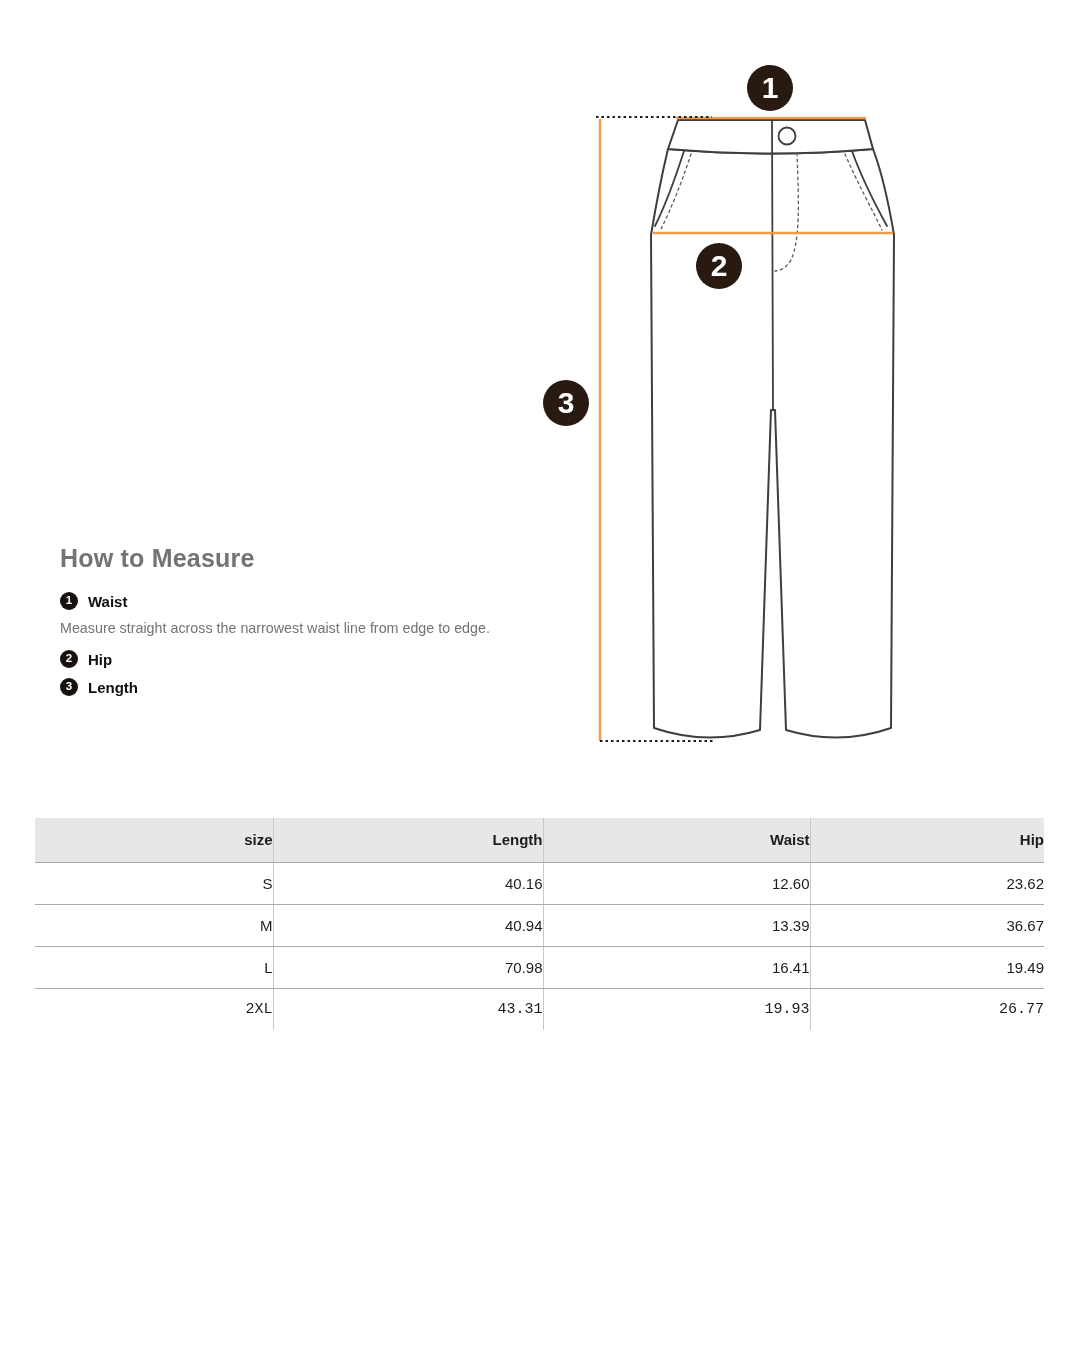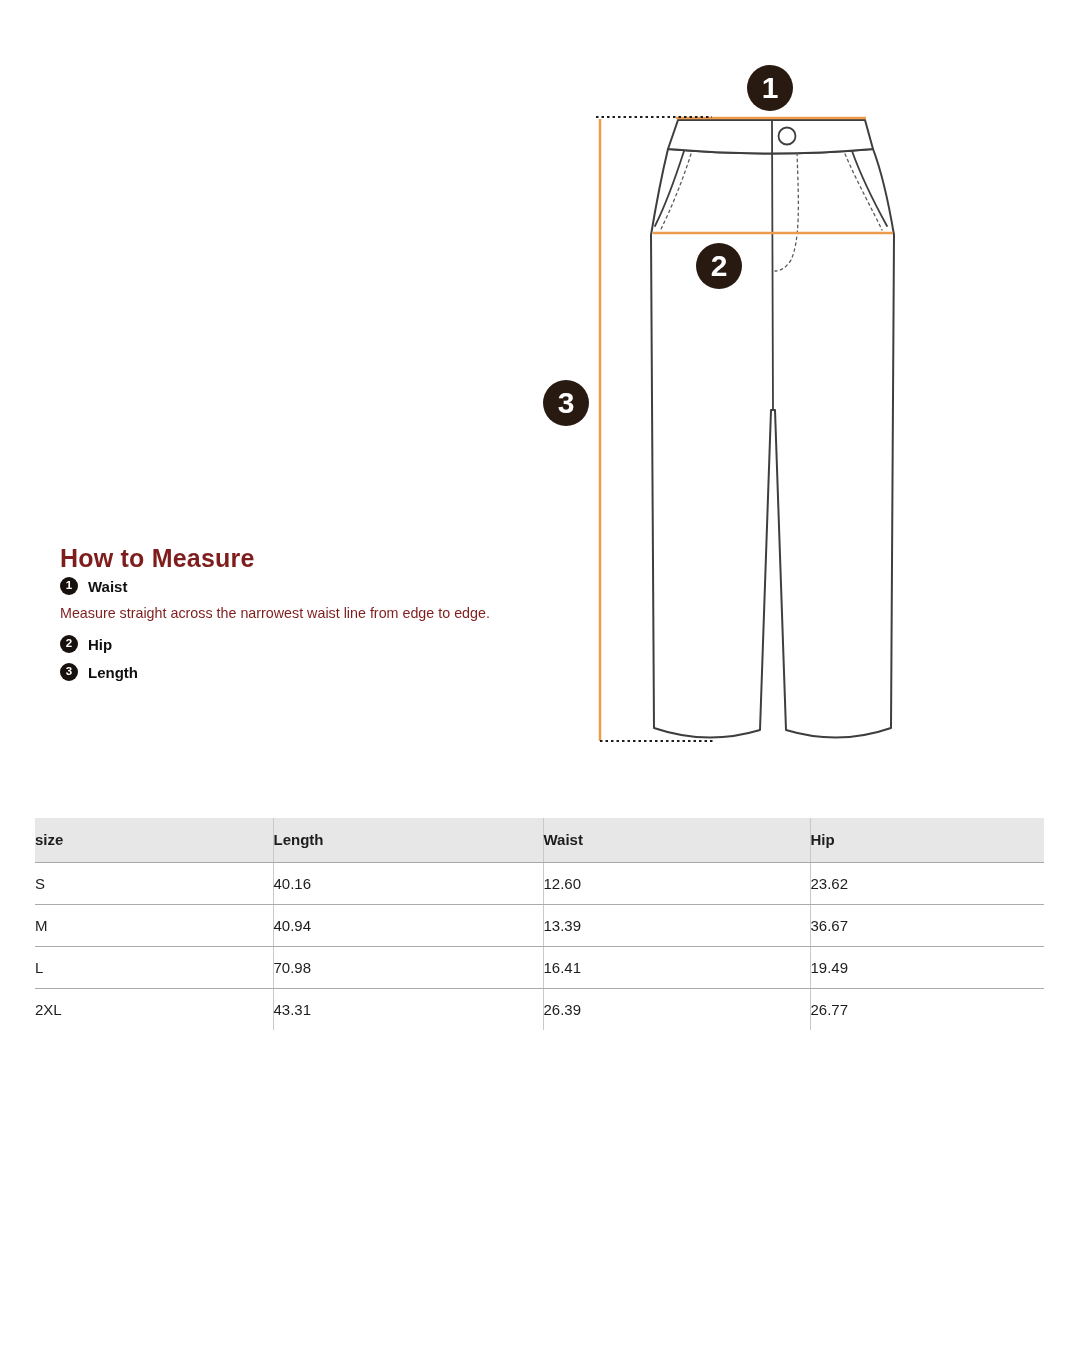--- a/index.html
+++ b/index.html
@@ -24,56 +24,56 @@
     display:flex; align-items:center; justify-content:center;
     font-size:30px; font-weight:700; line-height:1;
   }
   .marker-1 { left:747px; top:65px; }
   .marker-2 { left:696px; top:243px; }
   .marker-3 { left:543px; top:380px; }
 
   
   .howto { position:absolute; left:60px; top:544px; width:540px; }
   .howto h2 {
-    font-size:25px; font-weight:700; color:#7f1d1d;
-    letter-spacing:0.2px; margin:0 0 4px 0;
+    font-size:25px; font-weight:700; color:#737373;
+    letter-spacing:0.2px; margin:0 0 19px 0;
   }
   .howto-item-head { display:flex; align-items:center; gap:10px; margin-bottom:10px; }
   .mini-badge {
     width:18px; height:18px; border-radius:50%;
     background:#17100c; color:#ffffff; flex:0 0 18px;
     display:flex; align-items:center; justify-content:center;
     font-size:11.5px; font-weight:700; line-height:1;
   }
   .howto-label { font-size:15px; font-weight:700; color:#101010; }
   .howto-desc {
-    font-size:14.3px; color:#7f1d1d; line-height:17px;
+    font-size:14.3px; color:#737373; line-height:17px;
     margin:0 0 13px 0;
   }
 
   
   .size-table-wrap { position:absolute; left:35px; top:818px; width:1009px; }
   table.size-table {
     width:1009px; border-collapse:collapse; table-layout:fixed;
-    font-size:15px; color:#1d1d1d; text-align:left;
+    font-size:15px; color:#1d1d1d; text-align:right;
   }
   table.size-table th, table.size-table td {
     border-right:1px solid #c9c9c9;
     vertical-align:middle;
   }
   table.size-table th:last-child, table.size-table td:last-child { border-right:none; }
   table.size-table thead th {
     background:#e7e7e7; font-weight:700; height:44px;
     border-bottom:1.5px solid #a9a9a9;
   }
   table.size-table tbody td {
     background:#ffffff; height:42px;
     border-bottom:1.5px solid #ababab;
   }
-  table.size-table tbody tr:last-child td { border-bottom:none; }
+  table.size-table tbody tr:last-child td { border-bottom:none;font-family:Liberation Mono, monospace; }
 </style>
 </head>
 <body>
 
 <div class="page">
 
   <div class="diagram">
     <svg width="1080" height="780" viewBox="0 0 1080 780">
 
       <g stroke="#3E3E3E" stroke-width="2" fill="#ffffff" stroke-linejoin="round" stroke-linecap="round">
@@ -183,20 +183,20 @@
         </tr>
         <tr>
           <td>L</td>
           <td>70.98</td>
           <td>16.41</td>
           <td>19.49</td>
         </tr>
         <tr>
           <td>2XL</td>
           <td>43.31</td>
-          <td>26.39</td>
+          <td>19.93</td>
           <td>26.77</td>
         </tr>
       </tbody>
     </table>
   </div>
 
 </div>
 
 </body></html>

